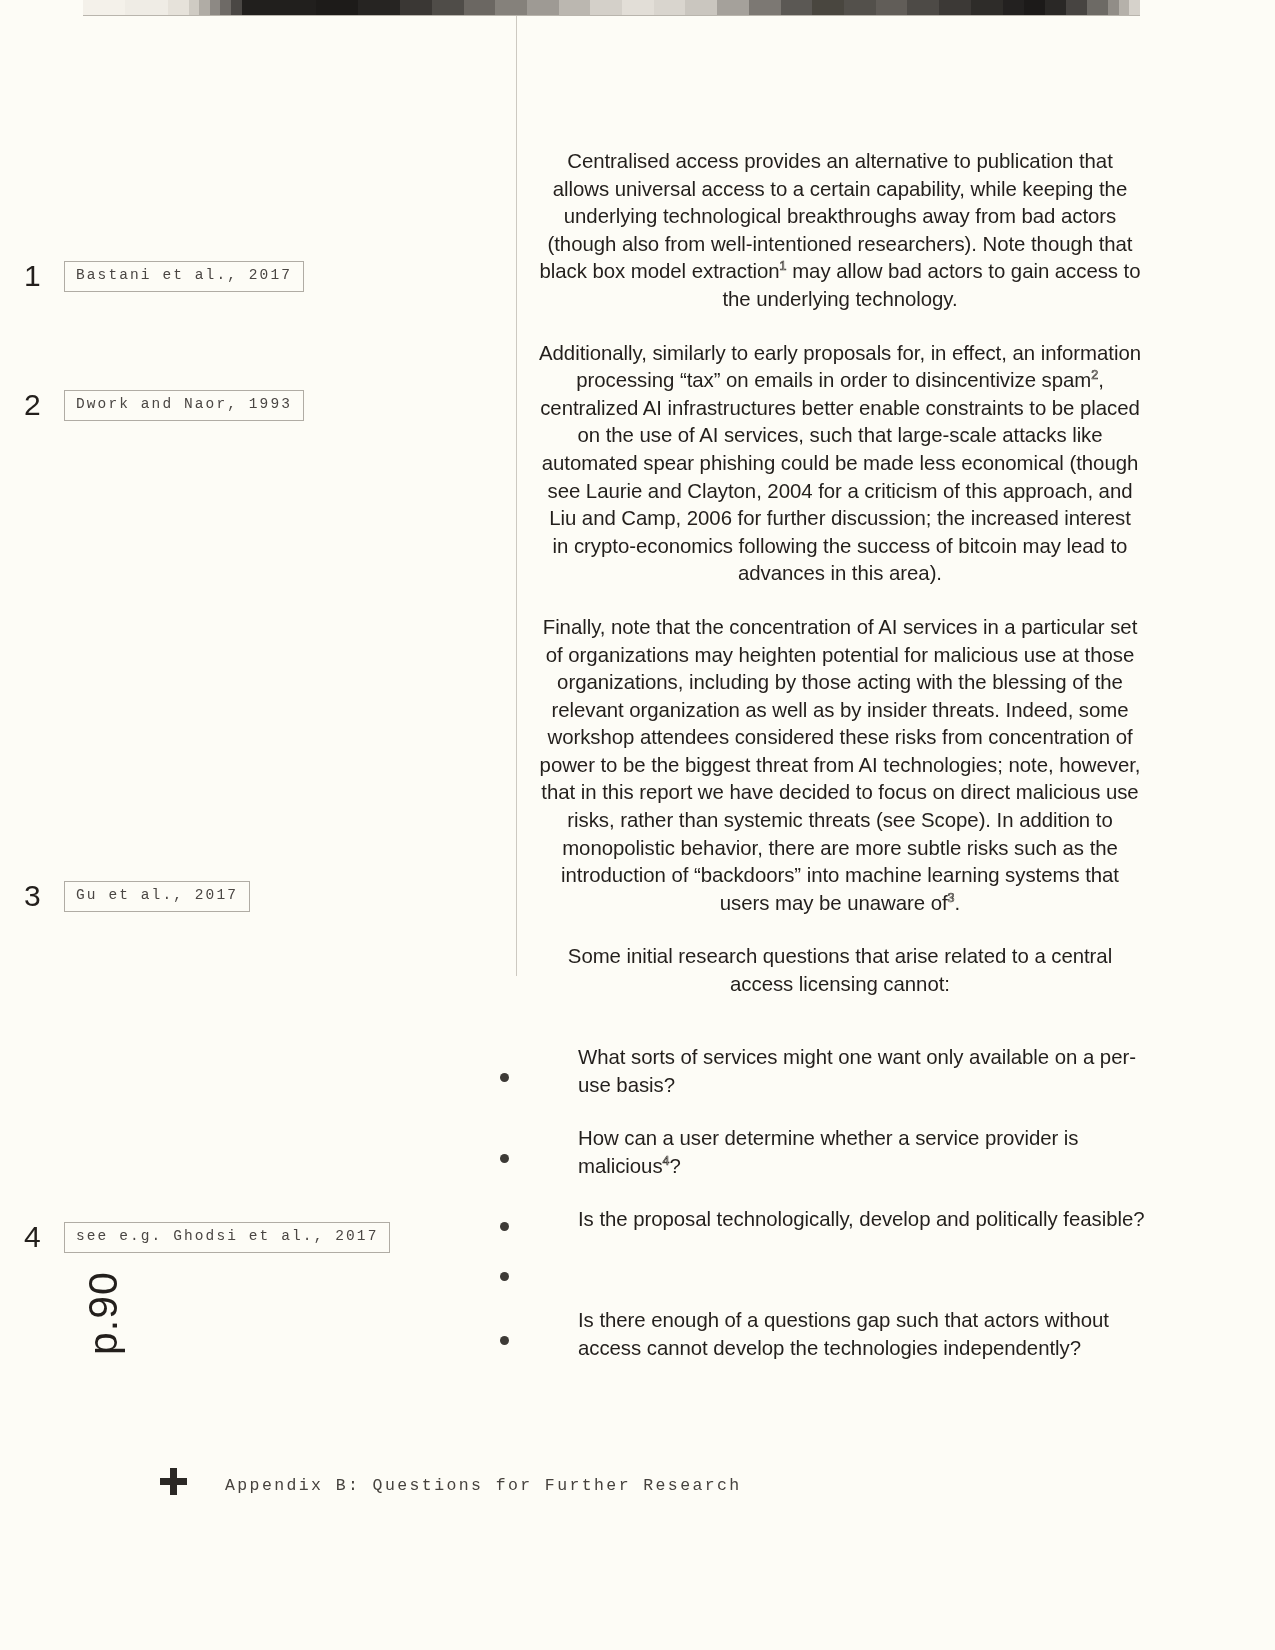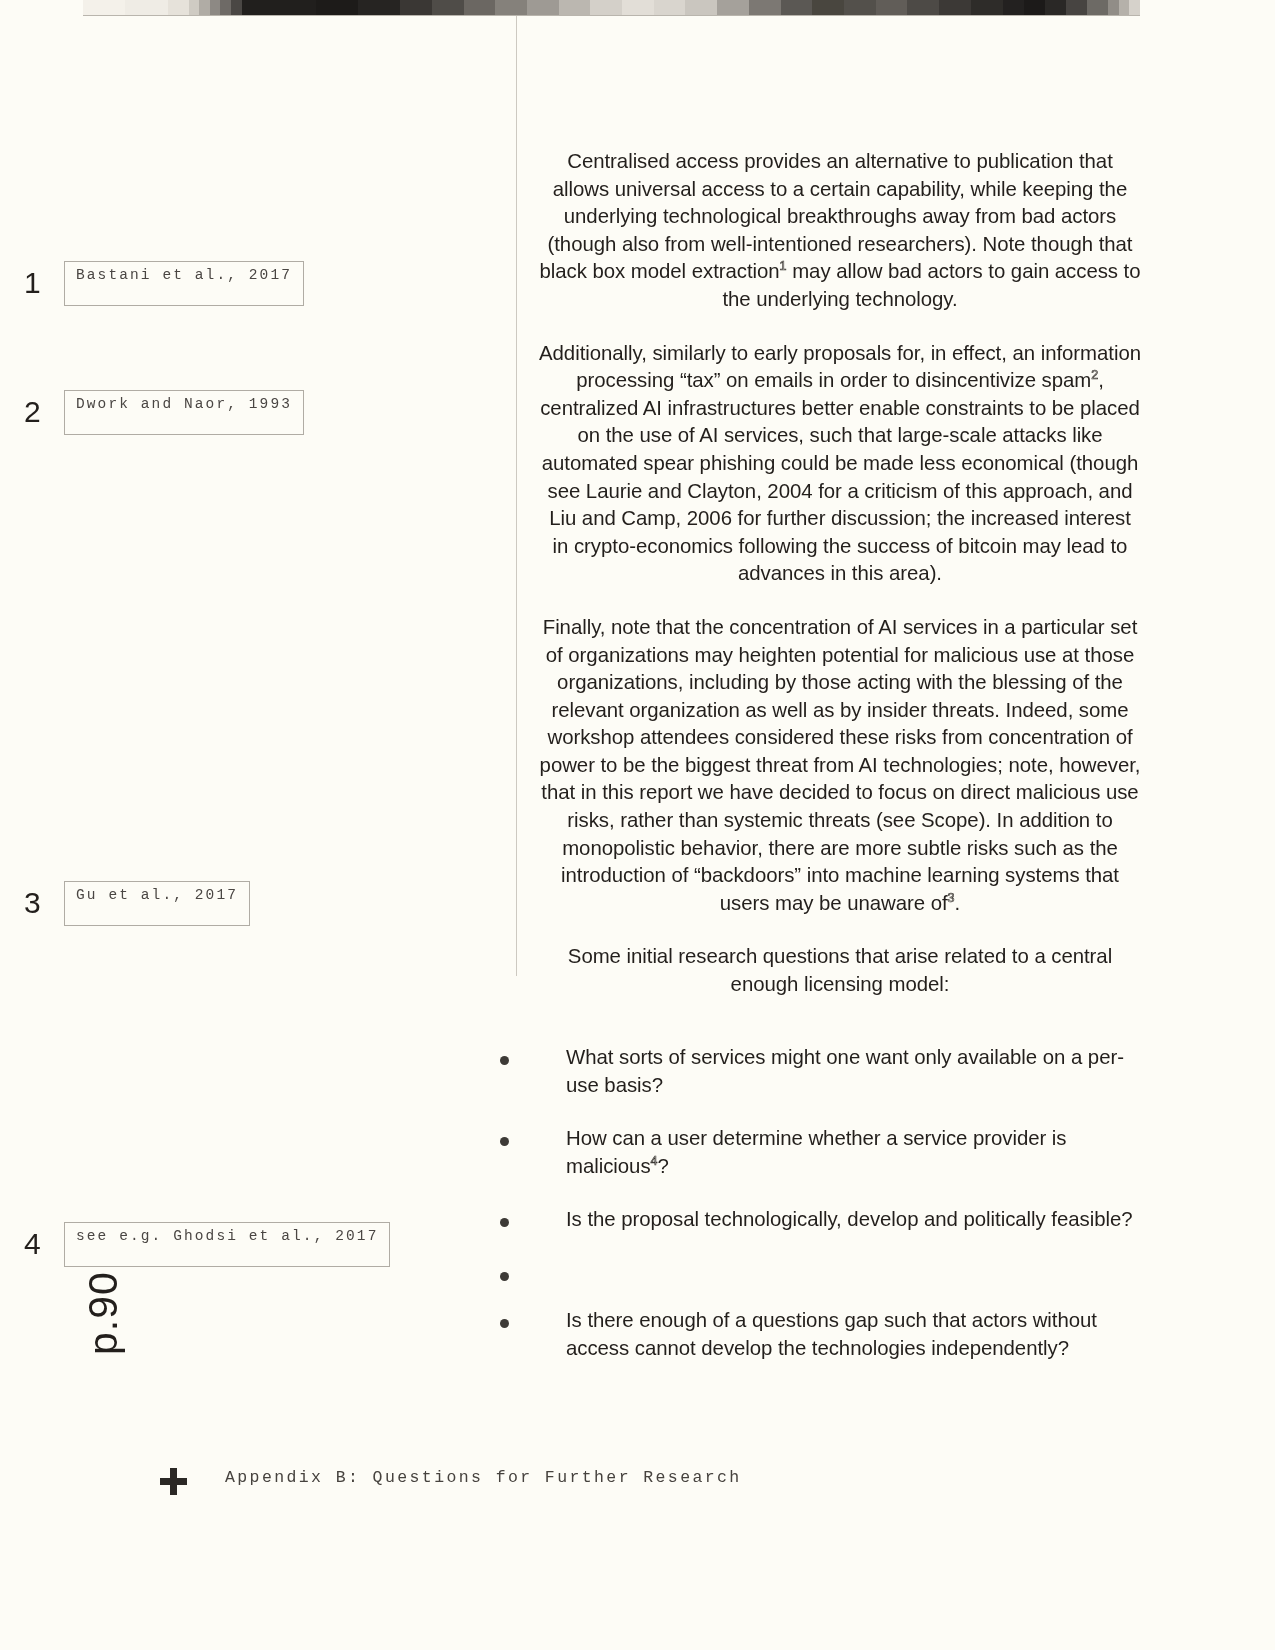--- a/index.html
+++ b/index.html
@@ -56,21 +56,21 @@
     font-size: 30px;
     font-weight: 400;
     line-height: 1;
     color: #231f1c;
     width: 40px;
     flex: 0 0 40px;
   }
   .footnote-box {
     border: 1px solid #b0aca4;
     background: transparent;
-    padding: 6px 11px 21px 11px;
+    padding: 6px 11px 7px 11px;
     font-family: "Liberation Mono", monospace;
     font-size: 14.5px;
     letter-spacing: 2.1px;
     color: #4a4643;
     white-space: nowrap;
     line-height: 1.1;
   }
 
   #footnote-1 { top: 261px; }
   #footnote-2 { top: 390px; }
@@ -108,22 +108,23 @@
 
   
   #question-list {
     position: absolute;
     left: 500px;
     top: 1044px;
     width: 645px;
   }
   .q-item {
     display: flex;
-    align-items: flex-start;
+    align-items: center;
     margin-bottom: 26px;
+    gap: 12px;
   }
   .q-item:last-child { margin-bottom: 0; }
   .q-bullet {
     flex: 0 0 auto;
     width: 9px;
     height: 9px;
     border-radius: 50%;
     background: #3d3a36;
     margin-top: 12px;
     margin-right: 57px;
@@ -149,21 +150,21 @@
     white-space: nowrap;
     line-height: 1;
   }
 
   
   #footer {
     position: absolute;
     left: 160px;
     top: 1468px;
     display: flex;
-    align-items: flex-start;
+    align-items: flex-end;
   }
   #footer-plus {
     position: relative;
     width: 27px;
     height: 27px;
     flex: 0 0 27px;
     margin-right: 38px;
   }
   #footer-plus::before,
   #footer-plus::after {
@@ -207,21 +208,21 @@
 </div>
 <div class="footnote" id="footnote-4">
   <div class="footnote-num">4</div>
   <div class="footnote-box">see e.g. Ghodsi et al., 2017</div>
 </div>
 
 <div id="body-column">
   <p class="para">Centralised access provides an alternative to publication that allows universal access to a certain capability, while keeping the underlying technological breakthroughs away from bad actors (though also from well-intentioned researchers). Note though that black box model extraction<span class="sup">1</span> may allow bad actors to gain access to the underlying technology.</p>
   <p class="para">Additionally, similarly to early proposals for, in effect, an information processing “tax” on emails in order to disincentivize spam<span class="sup">2</span>, centralized AI infrastructures better enable constraints to be placed on the use of AI services, such that large-scale attacks like automated spear phishing could be made less economical (though see Laurie and Clayton, 2004 for a criticism of this approach, and Liu and Camp, 2006 for further discussion; the increased interest in crypto-economics following the success of bitcoin may lead to advances in this area).</p>
   <p class="para">Finally, note that the concentration of AI services in a particular set of organizations may heighten potential for malicious use at those organizations, including by those acting with the blessing of the relevant organization as well as by insider threats. Indeed, some workshop attendees considered these risks from concentration of power to be the biggest threat from AI technologies; note, however, that in this report we have decided to focus on direct malicious use risks, rather than systemic threats (see Scope). In addition to monopolistic behavior, there are more subtle risks such as the introduction of “backdoors” into machine learning systems that users may be unaware of<span class="sup">3</span>.</p>
-  <p class="para">Some initial research questions that arise related to a central enough licensing model:</p>
+  <p class="para">Some initial research questions that arise related to a central access licensing cannot:</p>
 </div>
 
 <div id="question-list">
   <div class="q-item">
     <span class="q-bullet"></span>
     <span class="q-text">What sorts of services might one want only available on a per-use basis?</span>
   </div>
   <div class="q-item">
     <span class="q-bullet"></span>
     <span class="q-text">How can a user determine whether a service provider is malicious<span class="sup">4</span>?</span>

